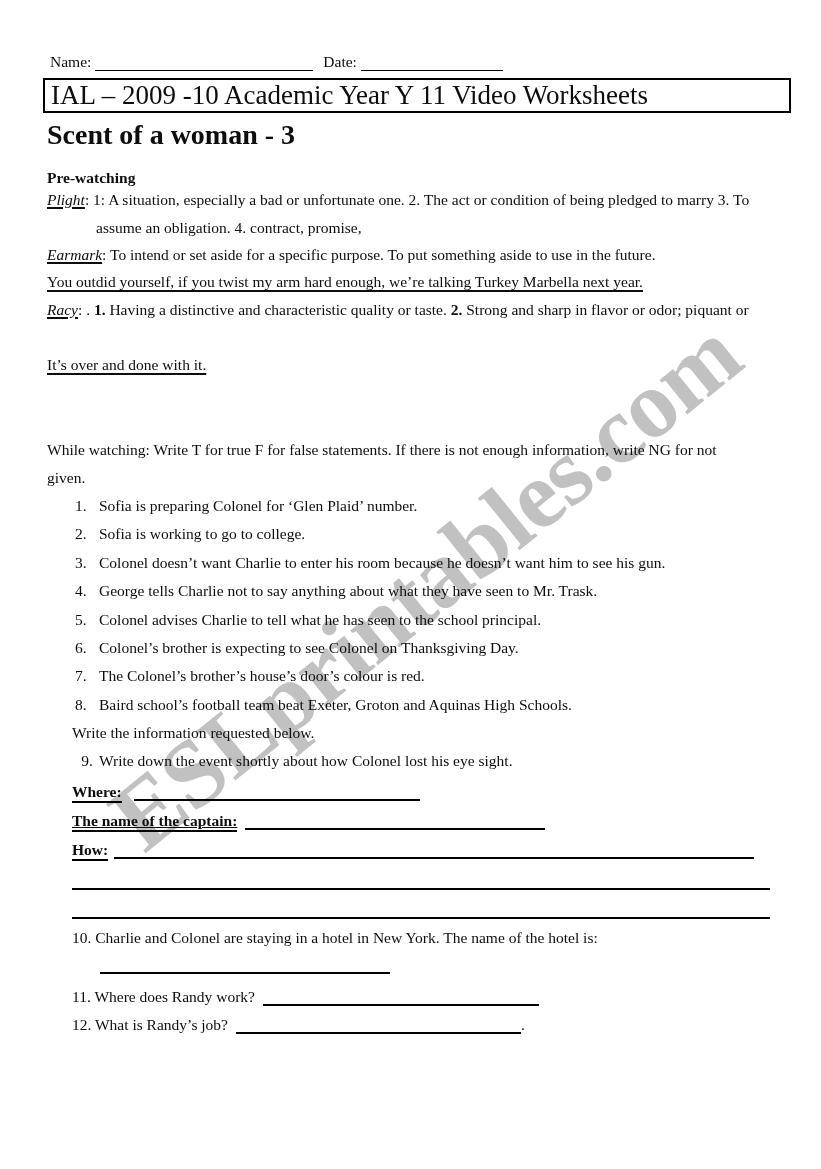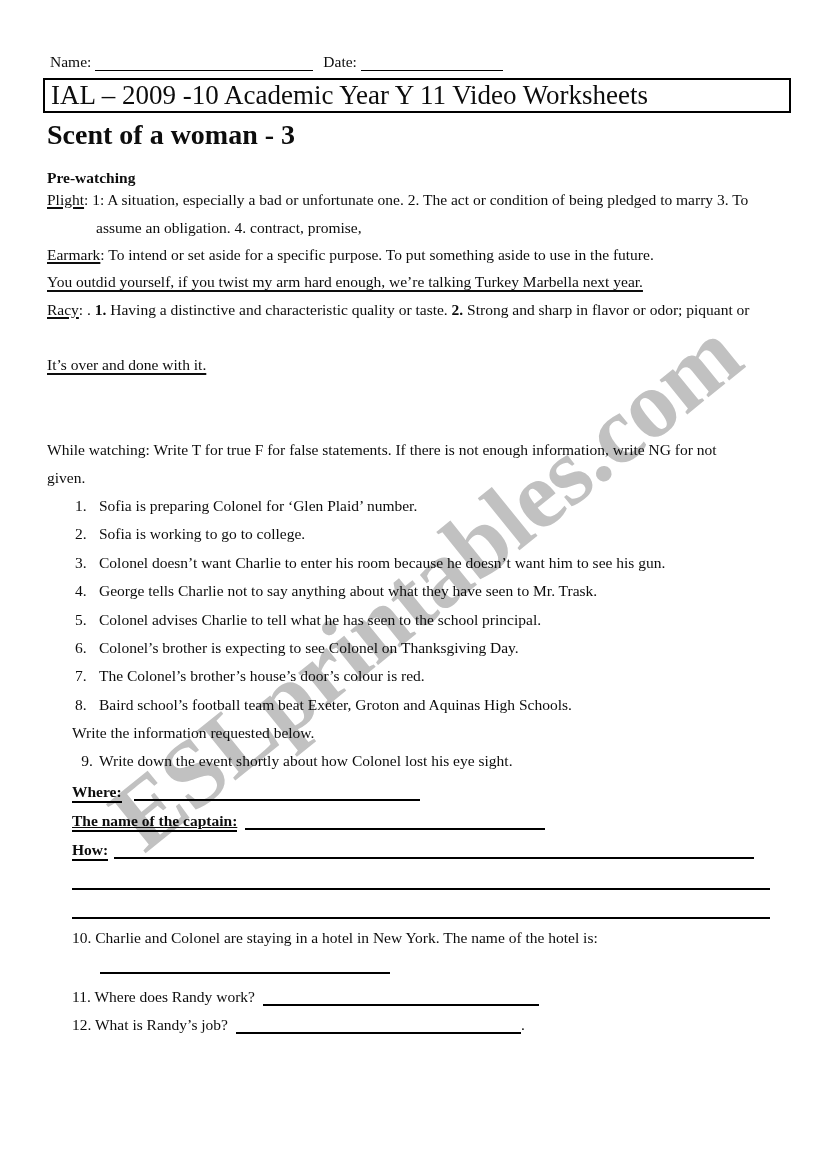--- a/index.html
+++ b/index.html
@@ -7,21 +7,21 @@
     position:relative;
     width:821px;height:1169px;
     background:#ffffff;
     overflow:hidden;
     font-family:"Liberation Serif","DejaVu Serif",serif;
     font-size:15.5px;
     color:#0d0d0d;
   }
   .abs{position:absolute;white-space:nowrap;z-index:2;}
   .b{font-weight:bold;}
-  .u{text-decoration:underline;text-decoration-thickness:1.5px;text-underline-offset:2px;}
+  .u{text-decoration:underline;text-decoration-thickness:1.5px;text-underline-offset:2px;font-style:italic;}
   .ul-line{text-decoration:underline;text-decoration-thickness:1.5px;text-underline-offset:3px;}
   .num{display:inline-block;width:24px;}
   .lblu{font-weight:bold;border-bottom:2px solid #000;padding-bottom:1px;}
   .blank{display:inline-block;height:18px;border-bottom:2px solid #000;vertical-align:-4px;}
   .rule{position:absolute;height:20px;border-bottom:2px solid #000;z-index:2;}
   .titlebox{
     position:absolute;left:43px;top:78px;width:738px;height:31px;
     border:2px solid #000;z-index:2;background:transparent;
     font-size:27px;line-height:31px;padding-left:6px;white-space:nowrap;
   }

